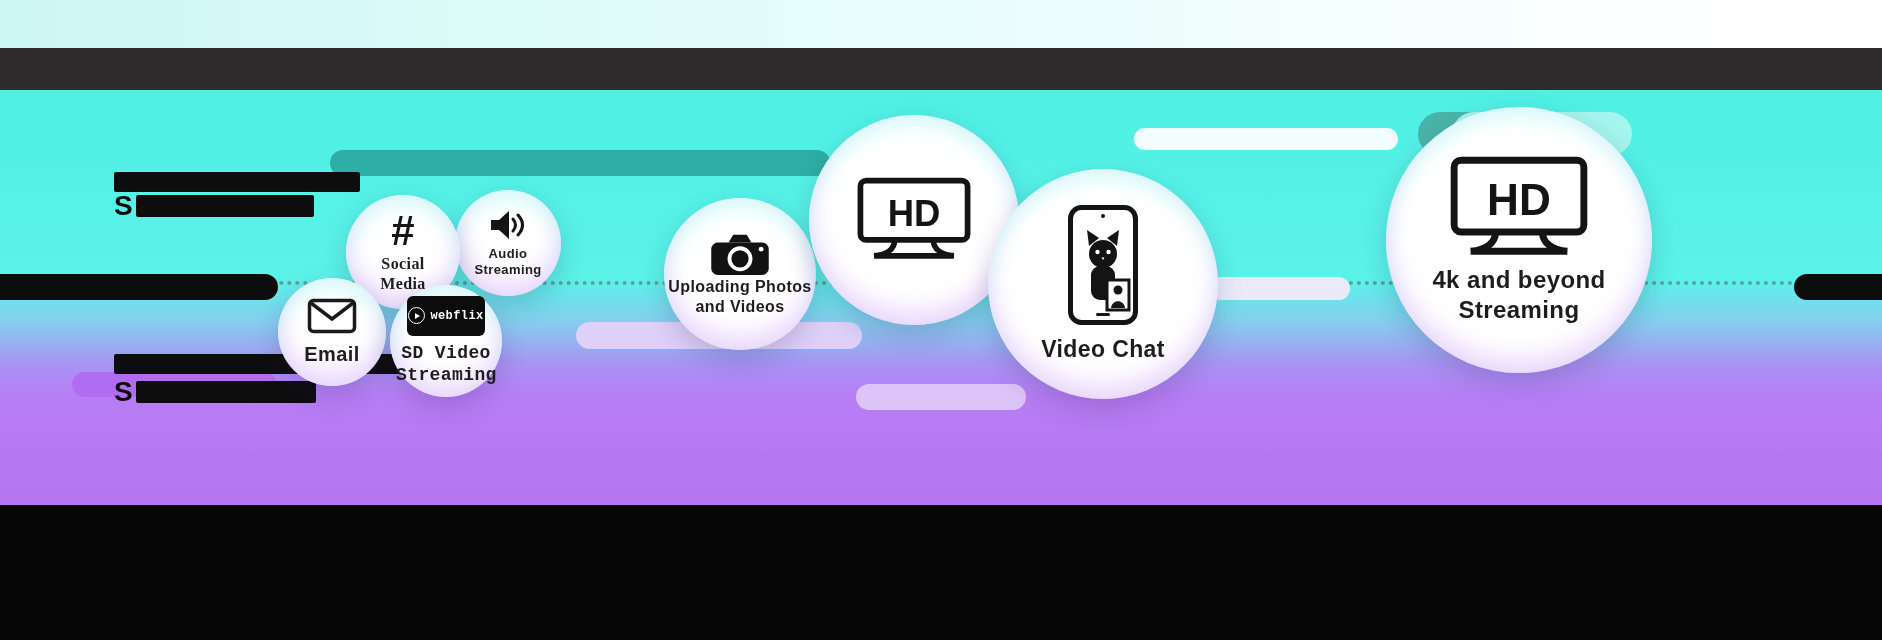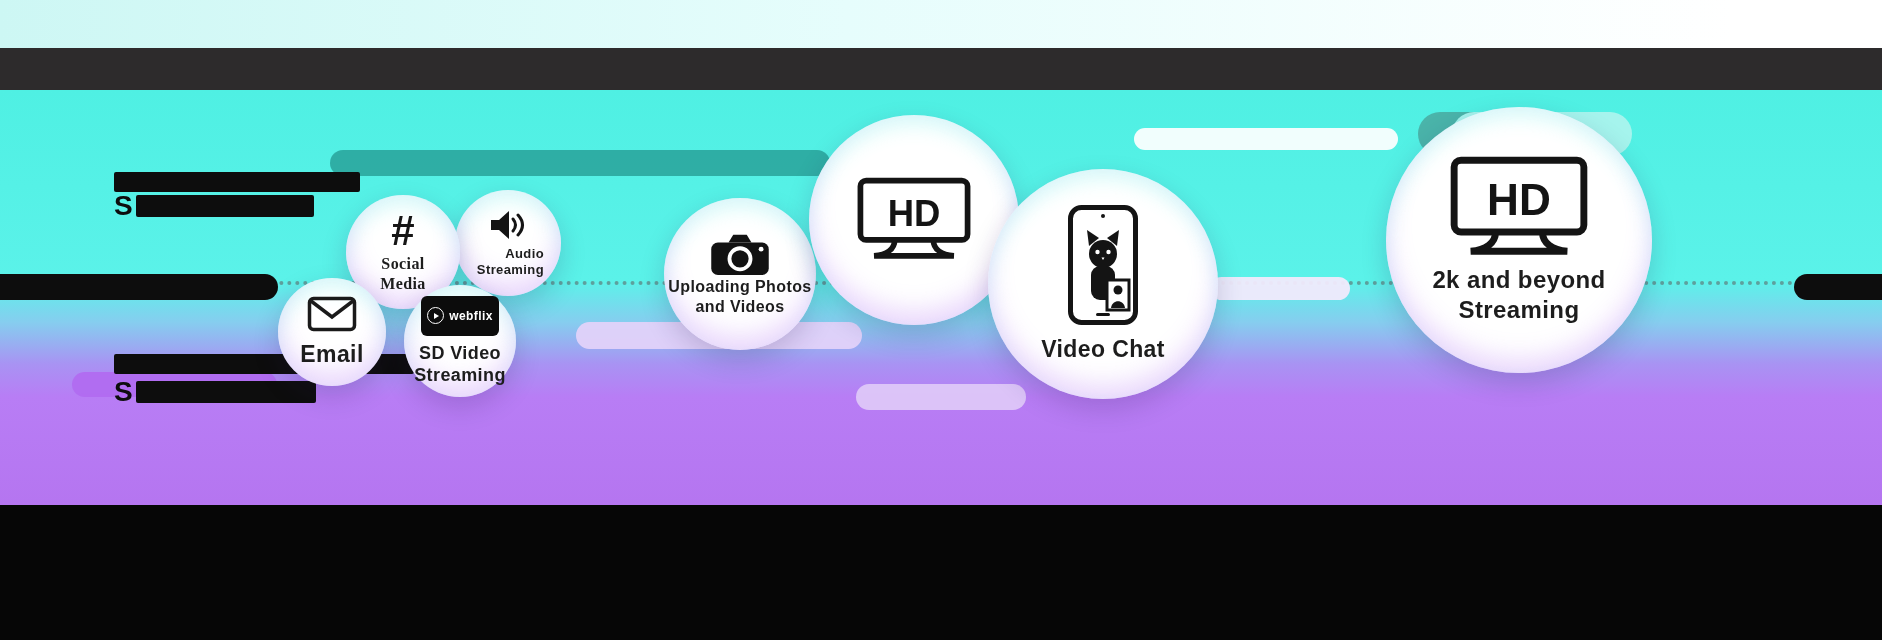--- a/index.html
+++ b/index.html
@@ -47,26 +47,26 @@
     box-shadow:
       inset 0 -14px 24px rgba(186,125,244,.30),
       inset 0 12px 18px rgba(84,241,230,.20),
       0 10px 26px rgba(40,20,80,.18);
     display:flex;flex-direction:column;align-items:center;justify-content:center;
     text-align:center;
   }
   .lbl{font-weight:bold;color:#1d1d1d;line-height:1.22;letter-spacing:.4px;}
 
   .b-email{left:278px;top:278px;width:108px;height:108px;gap:8px;}
-  .b-email .lbl{font-size:23px;}
+  .b-email .lbl{font-size:20px;}
   .b-social{left:346px;top:195px;width:114px;height:114px;gap:2px;}
   .b-social .lbl{font-size:16px;width:76px;font-family:Liberation Serif, serif;}
-  .b-audio{left:455px;top:190px;width:106px;height:106px;gap:4px;text-align:right;}
+  .b-audio{left:455px;top:190px;width:106px;height:106px;gap:4px;}
   .b-audio .lbl{font-size:13px;width:72px;}
-  .b-sd{left:404px;top:285px;width:112px;height:112px;gap:7px;}
+  .b-sd{left:390px;top:285px;width:112px;height:112px;gap:7px;font-family:Liberation Mono, monospace;}
   .b-sd .lbl{font-size:18px;width:100px;}
   .b-upload{left:664px;top:198px;width:152px;height:152px;}
   .b-upload .lbl{font-size:16px;width:150px;}
   .b-hd{left:809px;top:115px;width:210px;height:210px;gap:2px;}
   .b-hd .lbl{font-size:23px;width:134px;}
   .b-vc{left:988px;top:169px;width:230px;height:230px;gap:9px;}
   .b-vc .lbl{font-size:23px;}
   .b-4k{left:1386px;top:107px;width:266px;height:266px;gap:4px;}
   .b-4k .lbl{font-size:24px;width:208px;}
 
@@ -184,16 +184,16 @@
     </svg>
     <div class="lbl">Video Chat</div>
   </div>
 
   <div class="bubble b-4k">
     <svg width="138" height="105" viewBox="0 0 100 76">
       <rect x="3" y="3" width="94" height="52" rx="5" fill="#ffffff" stroke="#141414" stroke-width="5"></rect>
       <text x="50" y="43" text-anchor="middle" font-size="32" font-weight="bold" fill="#141414" font-family="Liberation Sans, DejaVu Sans, sans-serif">HD</text>
       <path d="M33 55 C33 63 26 68 15 69 L85 69 C74 68 67 63 67 55" fill="none" stroke="#141414" stroke-width="5"></path>
     </svg>
-    <div class="lbl">2k and beyond Streaming</div>
+    <div class="lbl">4k and beyond Streaming</div>
   </div>
 
 </div>
 
 </body></html>

